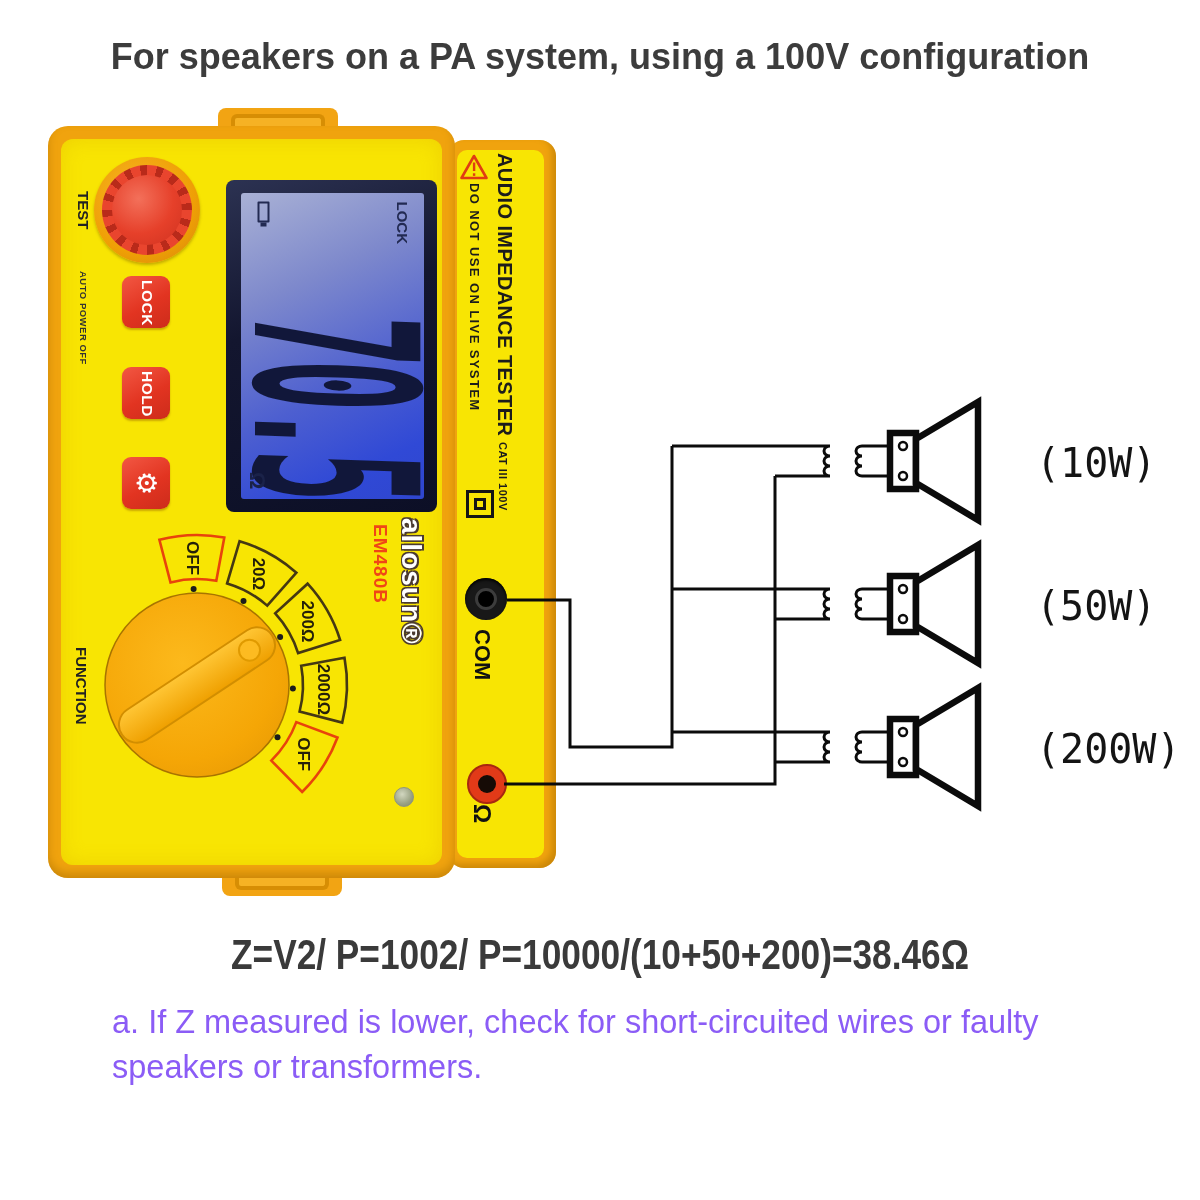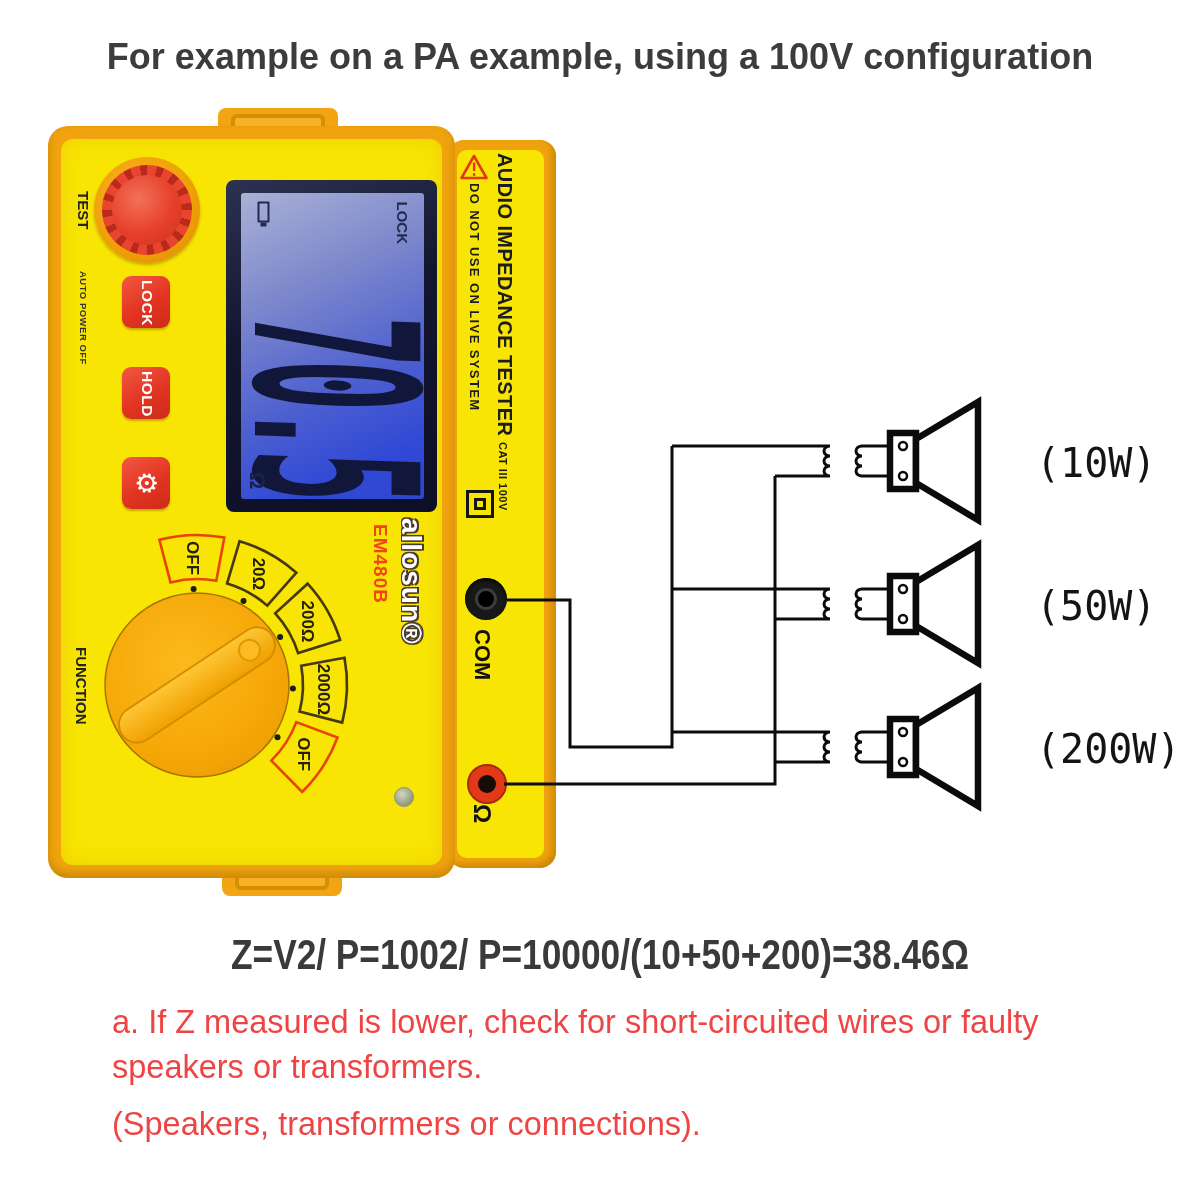--- a/index.html
+++ b/index.html
@@ -96,29 +96,29 @@
   .thick { fill:#ffffff; stroke:#0b0b0b; stroke-width:6.5; stroke-linejoin:miter; }
   .term { fill:#ffffff; stroke:#0b0b0b; stroke-width:2.5; }
   .spk-label { font-family:"DejaVu Sans Mono", monospace; font-size:40px; fill:#141414; }
   .wedge { fill:none; stroke-width:2.6; }
   .wedge-dark { stroke:#453813; }
   .wedge-red { stroke:#e8430c; }
   .wedge-label { font-family:"Liberation Sans", sans-serif; font-size:17px; font-weight:bold; fill:#25200a; }
 
   .formula { position:absolute; top:930px; left:0; width:1200px; text-align:center;
     font-size:43px; font-weight:bold; color:#3a3a3a; transform:scaleX(.82); transform-origin:50% 50%; }
-  .note { position:absolute; left:112px; width:1070px; font-size:32.5px; color:#ef4444; line-height:45px; }
+  .note { position:absolute; left:112px; width:1070px; font-size:32.5px; color:#8b5cf6; line-height:45px; }
   .note span { display:block; }
 </style>
 </head>
 <body>
 
 <div id="stage">
 
-  <div class="title">For example on a PA example, using a 100V configuration</div>
+  <div class="title">For speakers on a PA system, using a 100V configuration</div>
 
   <div>
 
     <div class="shell-right"></div>
     <div class="face-right"></div>
 
     <svg class="abs" style="left:460px;top:154px" width="28" height="26" viewBox="0 0 28 26">
       <path d="M14 2 L26.5 24 L1.5 24 Z" fill="none" stroke="#e03c12" stroke-width="2.6" stroke-linejoin="round"></path>
       <rect x="12.9" y="8.5" width="2.4" height="8.5" fill="#e03c12"></rect>
       <rect x="12.9" y="19.3" width="2.4" height="2.6" fill="#e03c12"></rect>
@@ -251,16 +251,15 @@
     <text class="spk-label" x="1036" y="763">(200W)</text>
   </svg>
 
   <div class="formula">Z=V2/ P=1002/ P=10000/(10+50+200)=38.46Ω</div>
 
   <div class="note" style="top:1000px">
     <span>a. If Z measured is lower, check for short-circuited wires or faulty</span>
     <span>speakers or transformers.</span>
   </div>
   <div class="note" style="top:1102px">
-    <span>(Speakers, transformers or connections).</span>
   </div>
 
 </div>
 
 </body></html>

